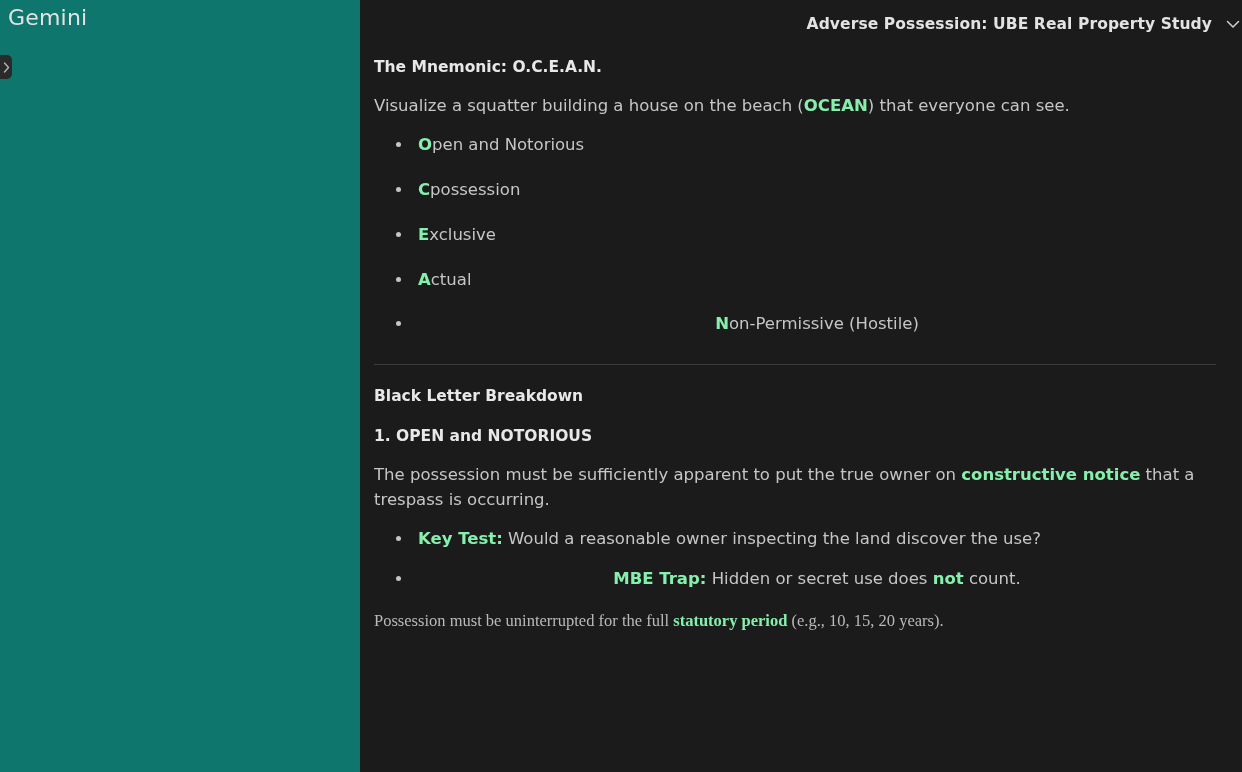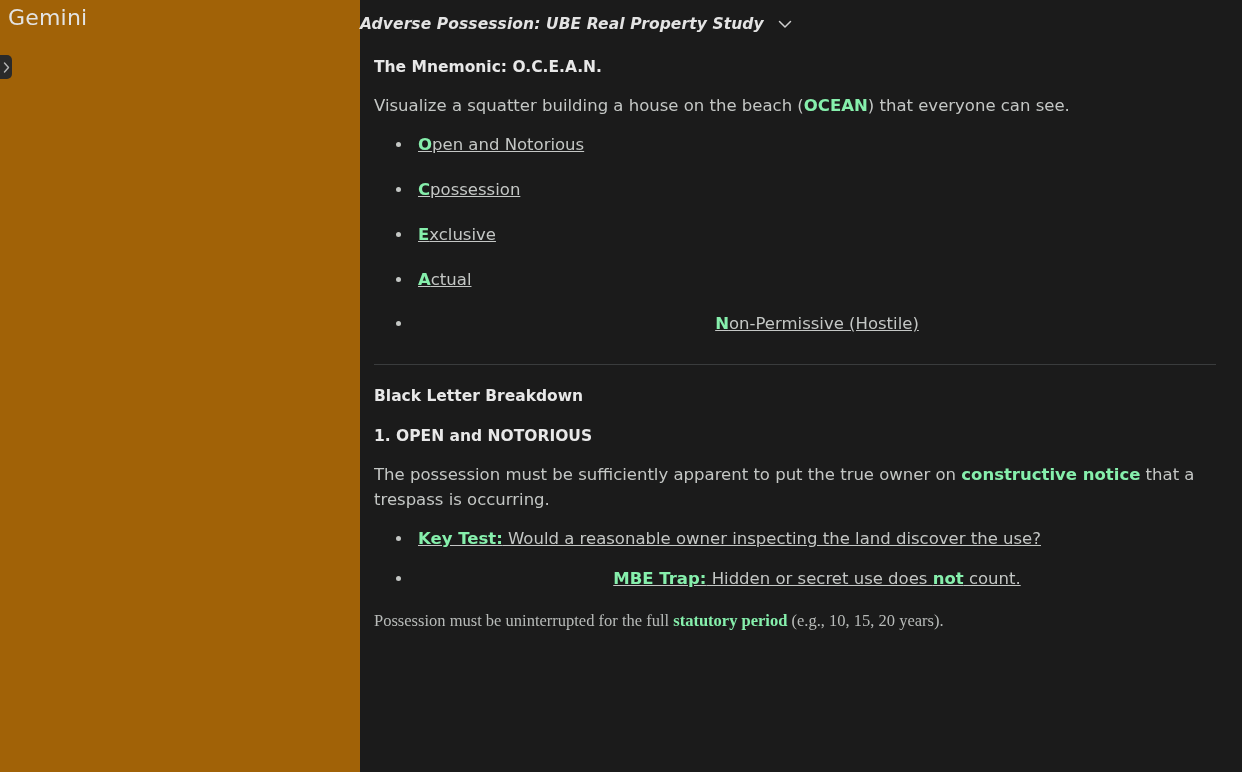--- a/index.html
+++ b/index.html
@@ -18,21 +18,21 @@
     height: 772px;
     background: #1b1b1b;
     color: #e3e3e3;
   }
   
   .rail {
     position: absolute;
     left: 0; top: 0;
     width: 360px;
     height: 772px;
-    background: #a16207;
+    background: #0f766e;
   }
   .brand {
     position: absolute;
     left: 8px;
     top: 5px;
     font-size: 22px;
     letter-spacing: 0.2px;
     color: #e3e3e3;
     font-family: "DejaVu Sans", sans-serif;
   }
@@ -61,23 +61,22 @@
     background: #1b1b1b;
   }
   .doc-header {
     position: absolute;
     top: 8px;
     left: 0;
     width: 882px;
     height: 32px;
     display: flex;
     align-items: center;
-    justify-content: flex-start;
+    justify-content: flex-end;
     gap: 12px;
-    font-style: italic;
   }
   .doc-title {
     font-size: 15.5px;
     font-weight: bold;
     color: #e3e3e3;
     font-family: "DejaVu Sans", sans-serif;
     letter-spacing: 0.1px;
   }
   .chev {
     display: inline-flex;
@@ -121,21 +120,20 @@
     padding: 0 0 0 44px;
     list-style: none;
   }
   ul.bullets li {
     position: relative;
     font-size: 16.5px;
     line-height: 1.45;
     color: #c4c7c5;
     margin-bottom: 21px;
     font-family: "DejaVu Sans", sans-serif;
-    text-decoration: underline;
   }
   ul.bullets li:last-child { margin-bottom: 0; text-align: center; }
   ul.bullets li::before {
     content: "";
     position: absolute;
     left: -22px;
     top: 9px;
     width: 5px;
     height: 5px;
     border-radius: 50%;

